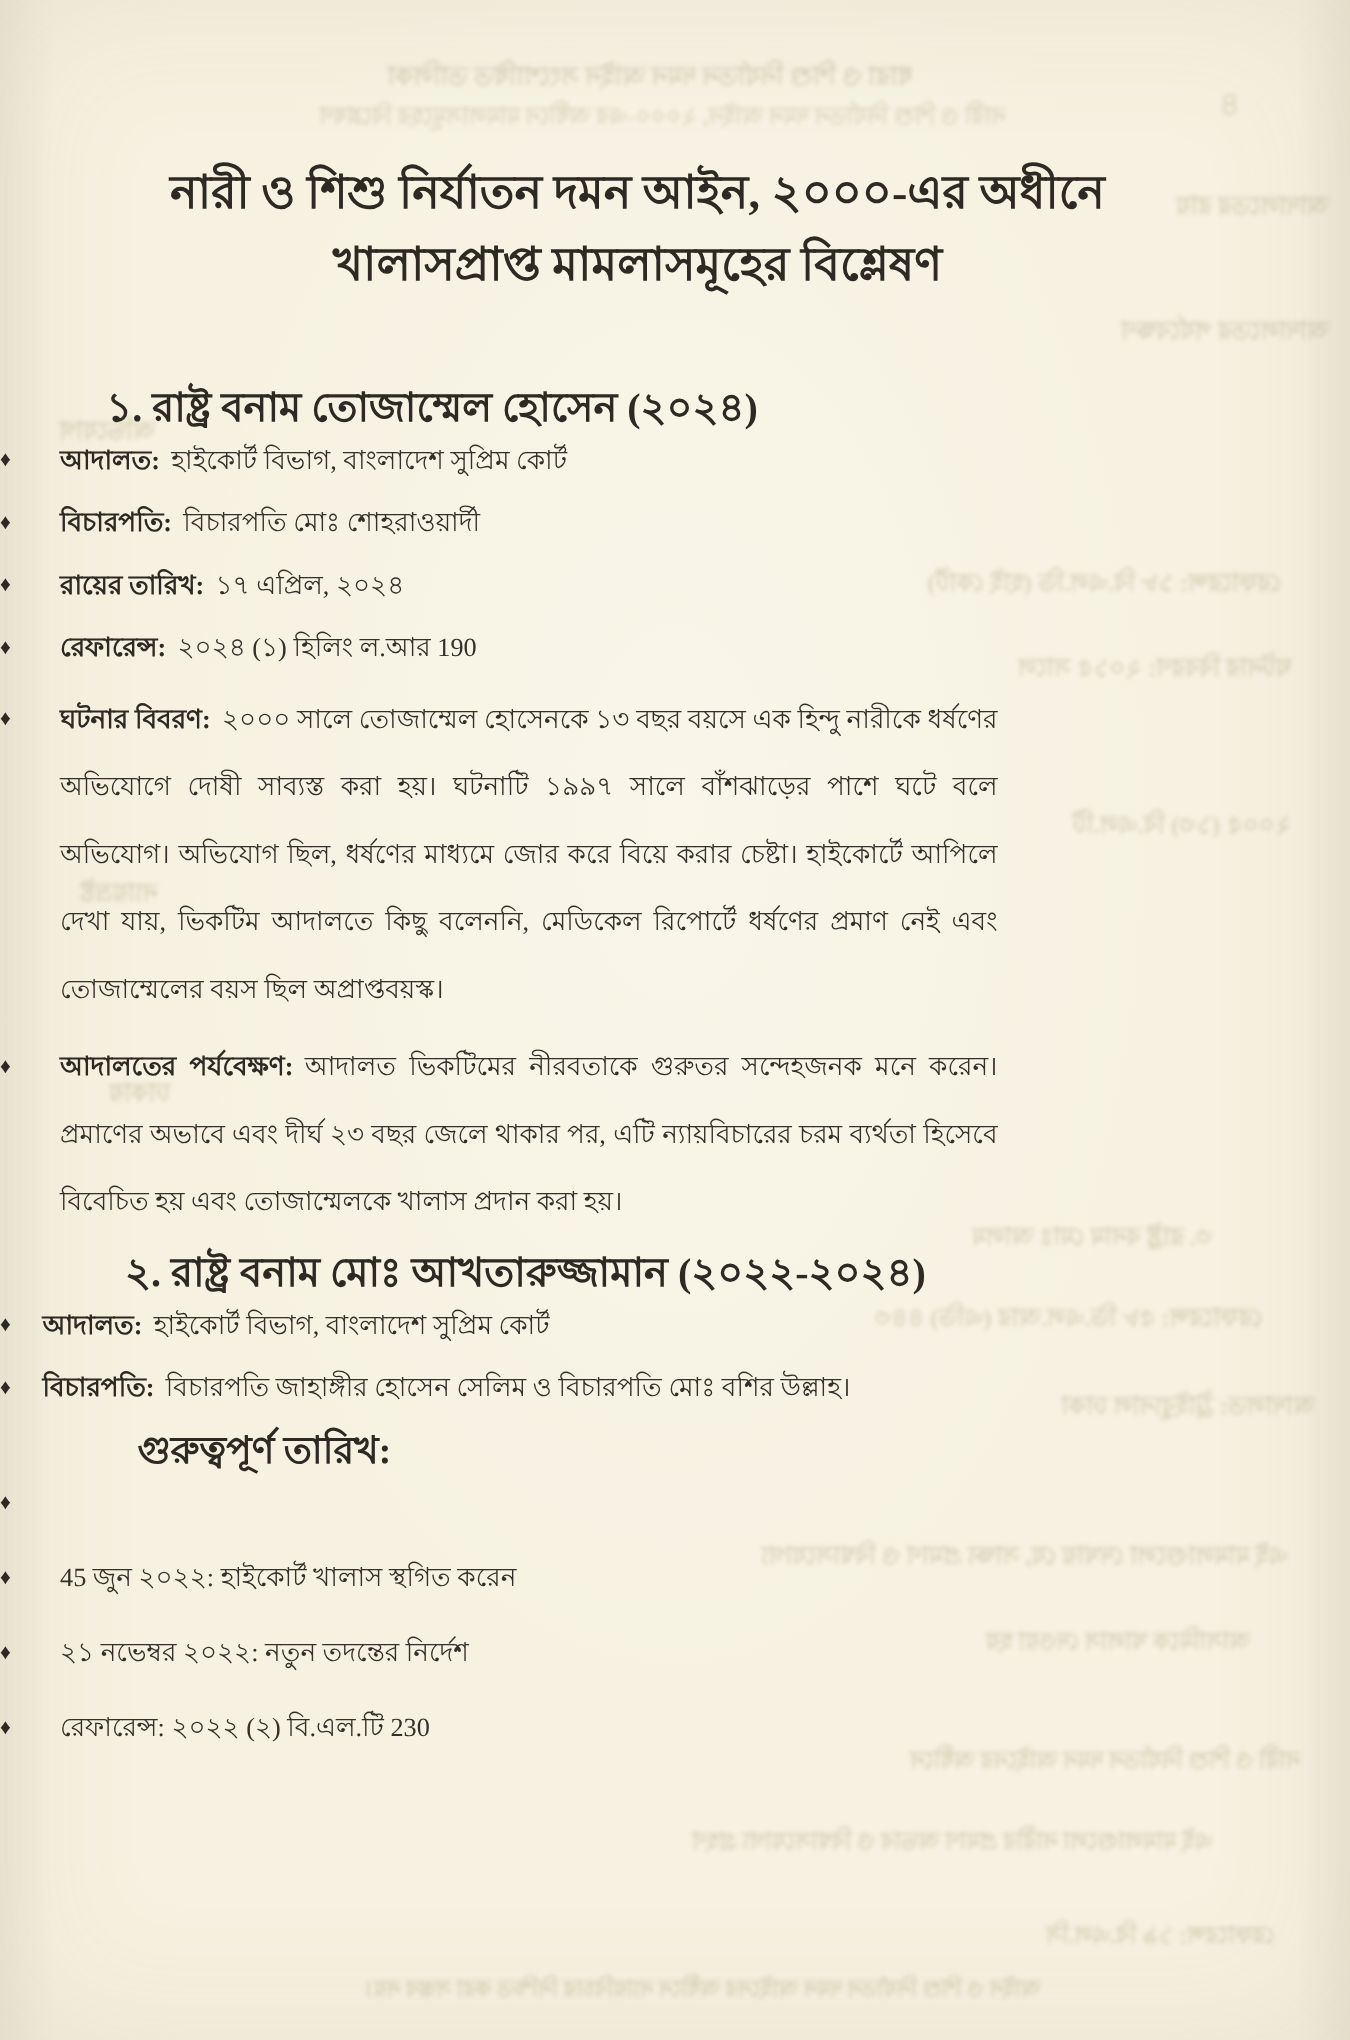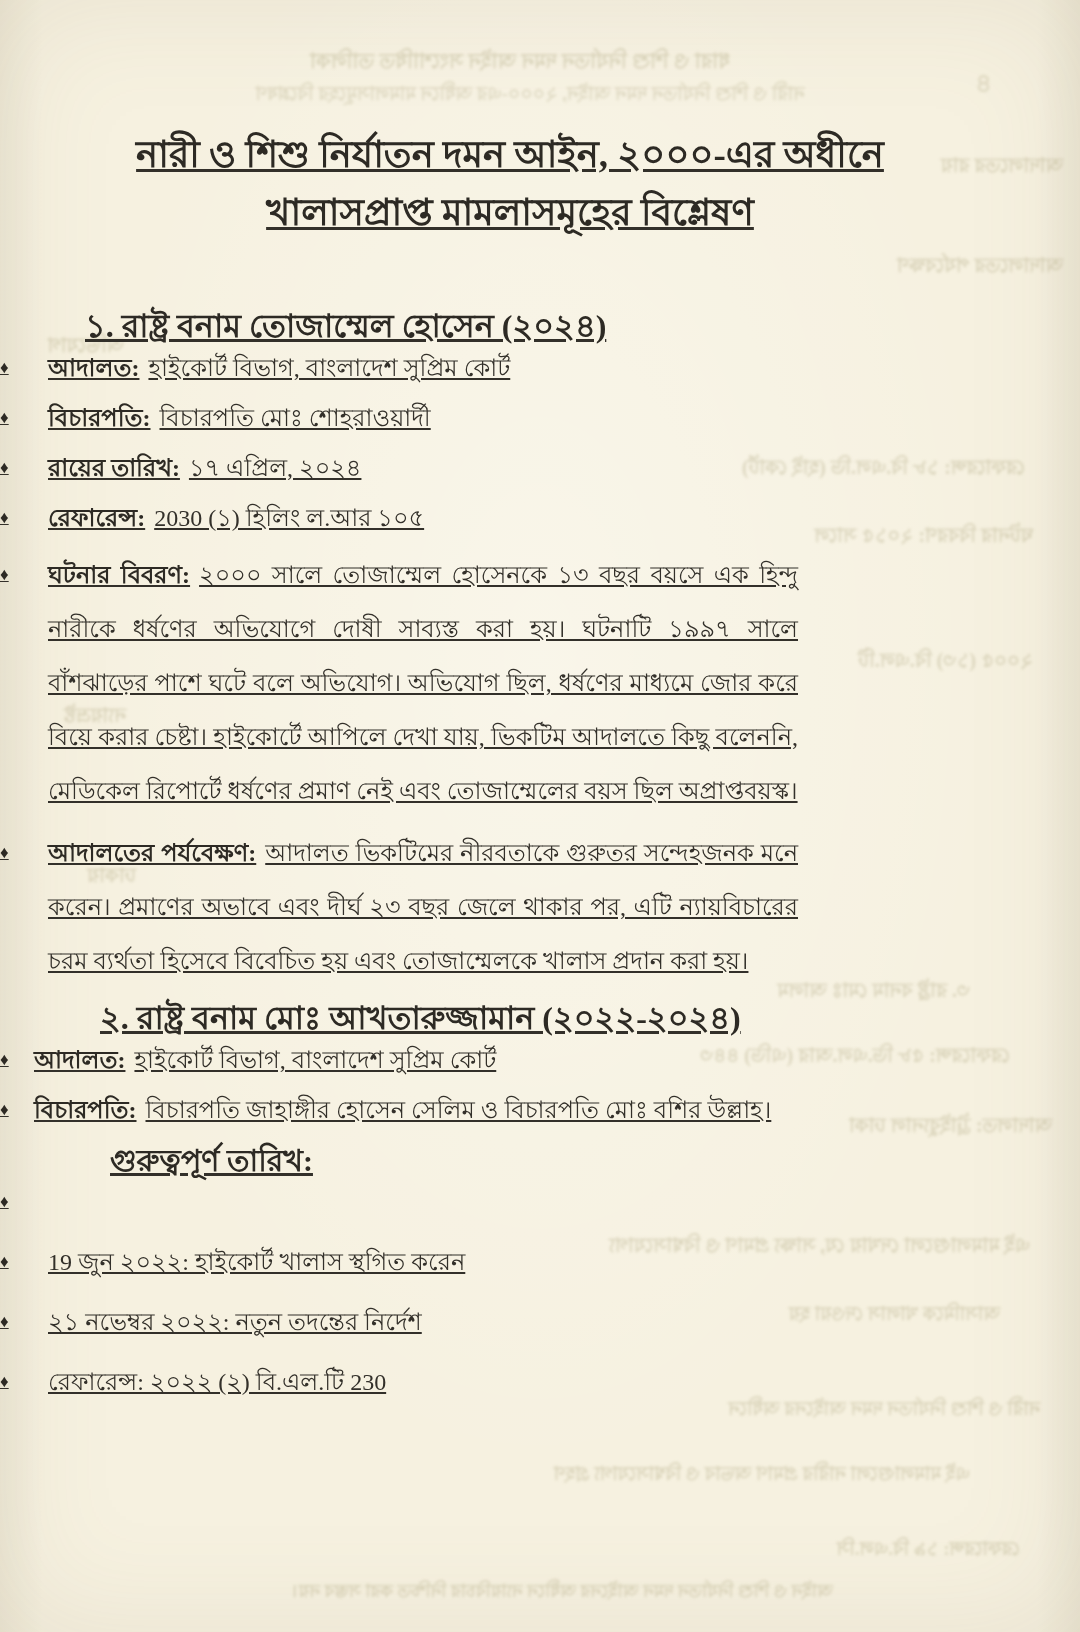--- a/index.html
+++ b/index.html
@@ -8,21 +8,20 @@
     width:1080px;height:1632px;
     margin:0 auto;
     background:#f6f1e0;
     background-image:
       radial-gradient(ellipse at 50% 40%, rgba(255,255,252,0.35) 0%, rgba(255,255,252,0) 60%),
       linear-gradient(90deg, rgba(120,110,80,0.07) 0%, rgba(120,110,80,0) 4%, rgba(120,110,80,0) 96%, rgba(120,110,80,0.08) 100%);
     box-shadow: inset 0 0 120px rgba(140,125,90,0.12);
     overflow:hidden;
     font-family:"Liberation Serif","DejaVu Serif",serif;
     color:#33302a;
-    text-decoration:underline;
   }
   
   .bleed{
     position:absolute;
     color:#aea67f;
     opacity:.38;
     filter:blur(1.6px);
     transform:scaleX(-1);
     font-weight:700;
     line-height:1.5;
@@ -70,21 +69,21 @@
   .h-case2{margin:4px 0 0 100px;width:860px;}
   ul.blist{list-style:none;margin:0;padding:0;}
   ul.blist li{display:flex;align-items:flex-start;}
   .dm{
     flex:0 0 auto;
     font-size:17px;
     line-height:40px;
     color:#2d2a24;
     text-align:left;
   }
-  .btext{font-size:24px;line-height:40px;color:#33302a;}
+  .btext{font-size:21px;line-height:40px;color:#33302a;}
   .blabel{font-weight:700;margin-right:9px;color:#2d2a24;}
   
   .list-c1{margin:22px 0 0 0;padding-left:137px;width:800px;}
   .list-c1 .dm{width:48px;}
   .list-c1 li{margin-bottom:10px;}
   .list-c1 li.para{margin-bottom:8px;}
   .list-c1 li.para .btext{line-height:54px;text-align:justify;width:750px;}
   .list-c1 li.para .dm{line-height:54px;}
   
   .list-c2{margin:16px 0 0 0;padding-left:96px;width:850px;}
@@ -145,21 +144,21 @@
       <li>
         <span class="dm">♦</span>
         <span class="btext"><span class="blabel">বিচারপতি:</span><span>বিচারপতি মোঃ শোহরাওয়ার্দী</span></span>
       </li>
       <li>
         <span class="dm">♦</span>
         <span class="btext"><span class="blabel">রায়ের তারিখ:</span><span>১৭ এপ্রিল, ২০২৪</span></span>
       </li>
       <li>
         <span class="dm">♦</span>
-        <span class="btext"><span class="blabel">রেফারেন্স:</span><span>2030 (১) হিলিং ল.আর ১০৫</span></span>
+        <span class="btext"><span class="blabel">রেফারেন্স:</span><span>২০২৪ (১) হিলিং ল.আর 190</span></span>
       </li>
       <li class="para">
         <span class="dm">♦</span>
         <span class="btext"><span class="blabel">ঘটনার বিবরণ:</span><span>২০০০ সালে তোজাম্মেল হোসেনকে ১৩ বছর বয়সে এক হিন্দু নারীকে ধর্ষণের অভিযোগে দোষী সাব্যস্ত করা হয়। ঘটনাটি ১৯৯৭ সালে বাঁশঝাড়ের পাশে ঘটে বলে অভিযোগ। অভিযোগ ছিল, ধর্ষণের মাধ্যমে জোর করে বিয়ে করার চেষ্টা। হাইকোর্টে আপিলে দেখা যায়, ভিকটিম আদালতে কিছু বলেননি, মেডিকেল রিপোর্টে ধর্ষণের প্রমাণ নেই এবং তোজাম্মেলের বয়স ছিল অপ্রাপ্তবয়স্ক।</span></span>
       </li>
       <li class="para">
         <span class="dm">♦</span>
         <span class="btext"><span class="blabel">আদালতের পর্যবেক্ষণ:</span><span>আদালত ভিকটিমের নীরবতাকে গুরুতর সন্দেহজনক মনে করেন। প্রমাণের অভাবে এবং দীর্ঘ ২৩ বছর জেলে থাকার পর, এটি ন্যায়বিচারের চরম ব্যর্থতা হিসেবে বিবেচিত হয় এবং তোজাম্মেলকে খালাস প্রদান করা হয়।</span></span>
       </li>
     </ul>
@@ -178,21 +177,21 @@
     </ul>
 
     <div class="dates-heading">গুরুত্বপূর্ণ তারিখ:</div>
 
     <ul class="blist list-dates">
       <li>
         <span class="dm">♦</span>
       </li>
       <li>
         <span class="dm">♦</span>
-        <span class="btext">19 জুন ২০২২: হাইকোর্ট খালাস স্থগিত করেন</span>
+        <span class="btext">45 জুন ২০২২: হাইকোর্ট খালাস স্থগিত করেন</span>
       </li>
       <li>
         <span class="dm">♦</span>
         <span class="btext">২১ নভেম্বর ২০২২: নতুন তদন্তের নির্দেশ</span>
       </li>
       <li>
         <span class="dm">♦</span>
         <span class="btext">রেফারেন্স: ২০২২ (২) বি.এল.টি 230</span>
       </li>
     </ul>

